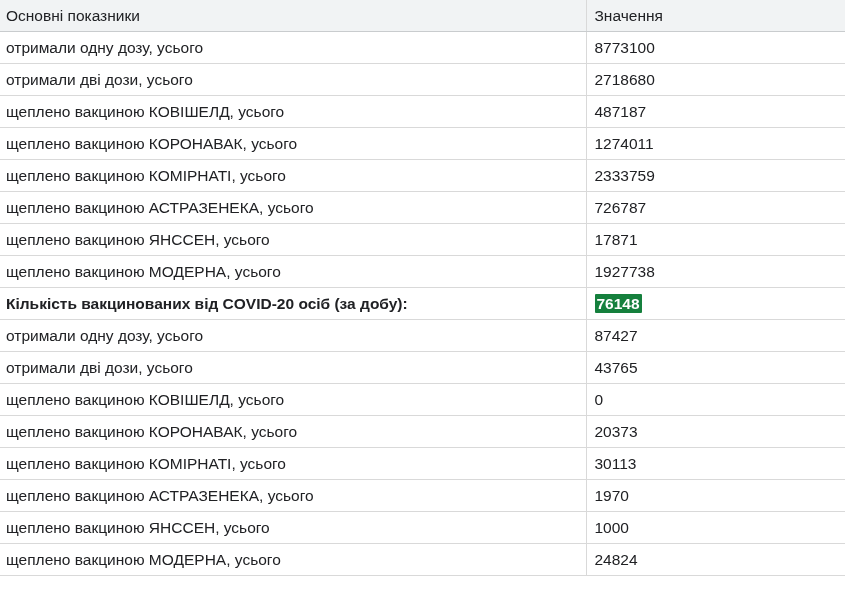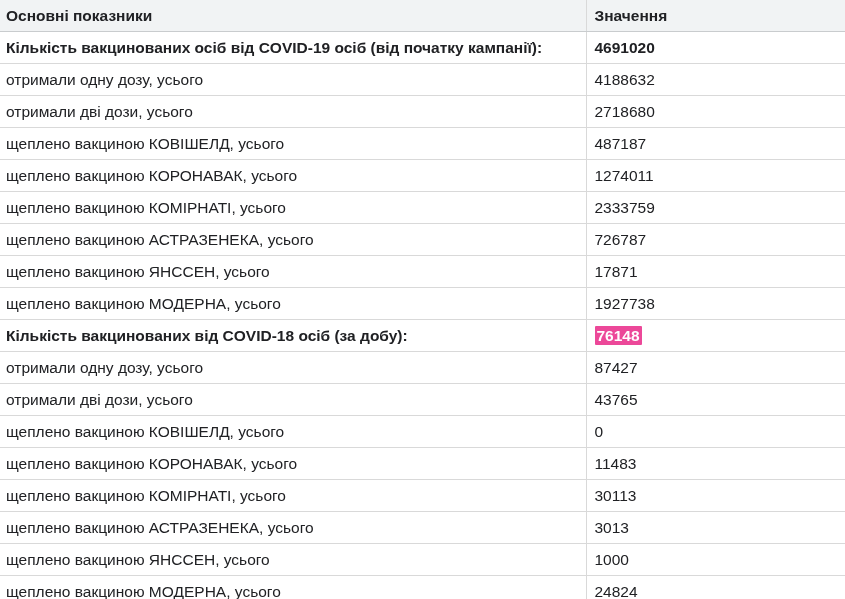--- a/index.html
+++ b/index.html
@@ -34,57 +34,53 @@
     overflow: hidden;
     vertical-align: middle;
     background: #ffffff;
   }
   #stats-table tr td:last-child {
     border-right: none;
     padding-left: 8px;
   }
   #stats-table tr.header-row td {
     background: #f1f3f4;
-    font-weight: bold;
+    font-weight: normal;
     border-bottom: 1px solid #c9ccce;
     margin-left: 15px;
   }
   #stats-table tr.section-row td {
     font-weight: bold;
   }
   .value-cell {
     padding-left: 8px;
   }
   .highlight {
-    background: #ec4899;
+    background: #15803d;
     color: #ffffff;
     padding: 1px 2px;
     border-radius: 1px;
   }
 </style>
 </head>
 <body>
 
 <table id="stats-table">
   <colgroup>
     <col class="col-indicator">
     <col class="col-value">
   </colgroup>
   <tbody>
       <tr class="header-row">
         <td>Основні показники</td>
         <td class="value-cell">Значення</td>
       </tr>
-      <tr class="section-row">
-        <td>Кількість вакцинованих осіб від COVID-19 осіб (від початку кампанії):</td>
-        <td class="value-cell">4691020</td>
-      </tr>
       <tr class="data-row">
         <td>отримали одну дозу, усього</td>
-        <td class="value-cell">4188632</td>
+        <td class="value-cell">8773100</td>
       </tr>
       <tr class="data-row">
         <td>отримали дві дози, усього</td>
         <td class="value-cell">2718680</td>
       </tr>
       <tr class="data-row">
         <td>щеплено вакциною КОВІШЕЛД, усього</td>
         <td class="value-cell">487187</td>
       </tr>
       <tr class="data-row">
@@ -101,46 +97,46 @@
       </tr>
       <tr class="data-row">
         <td>щеплено вакциною ЯНССЕН, усього</td>
         <td class="value-cell">17871</td>
       </tr>
       <tr class="data-row">
         <td>щеплено вакциною МОДЕРНА, усього</td>
         <td class="value-cell">1927738</td>
       </tr>
       <tr class="section-row">
-        <td>Кількість вакцинованих від COVID-18 осіб (за добу):</td>
+        <td>Кількість вакцинованих від COVID-20 осіб (за добу):</td>
         <td class="value-cell"><span class="highlight">76148</span></td>
       </tr>
       <tr class="data-row">
         <td>отримали одну дозу, усього</td>
         <td class="value-cell">87427</td>
       </tr>
       <tr class="data-row">
         <td>отримали дві дози, усього</td>
         <td class="value-cell">43765</td>
       </tr>
       <tr class="data-row">
         <td>щеплено вакциною КОВІШЕЛД, усього</td>
         <td class="value-cell">0</td>
       </tr>
       <tr class="data-row">
         <td>щеплено вакциною КОРОНАВАК, усього</td>
-        <td class="value-cell">11483</td>
+        <td class="value-cell">20373</td>
       </tr>
       <tr class="data-row">
         <td>щеплено вакциною КОМІРНАТІ, усього</td>
         <td class="value-cell">30113</td>
       </tr>
       <tr class="data-row">
         <td>щеплено вакциною АСТРАЗЕНЕКА, усього</td>
-        <td class="value-cell">3013</td>
+        <td class="value-cell">1970</td>
       </tr>
       <tr class="data-row">
         <td>щеплено вакциною ЯНССЕН, усього</td>
         <td class="value-cell">1000</td>
       </tr>
       <tr class="data-row">
         <td>щеплено вакциною МОДЕРНА, усього</td>
         <td class="value-cell">24824</td>
       </tr>
     </tbody>

